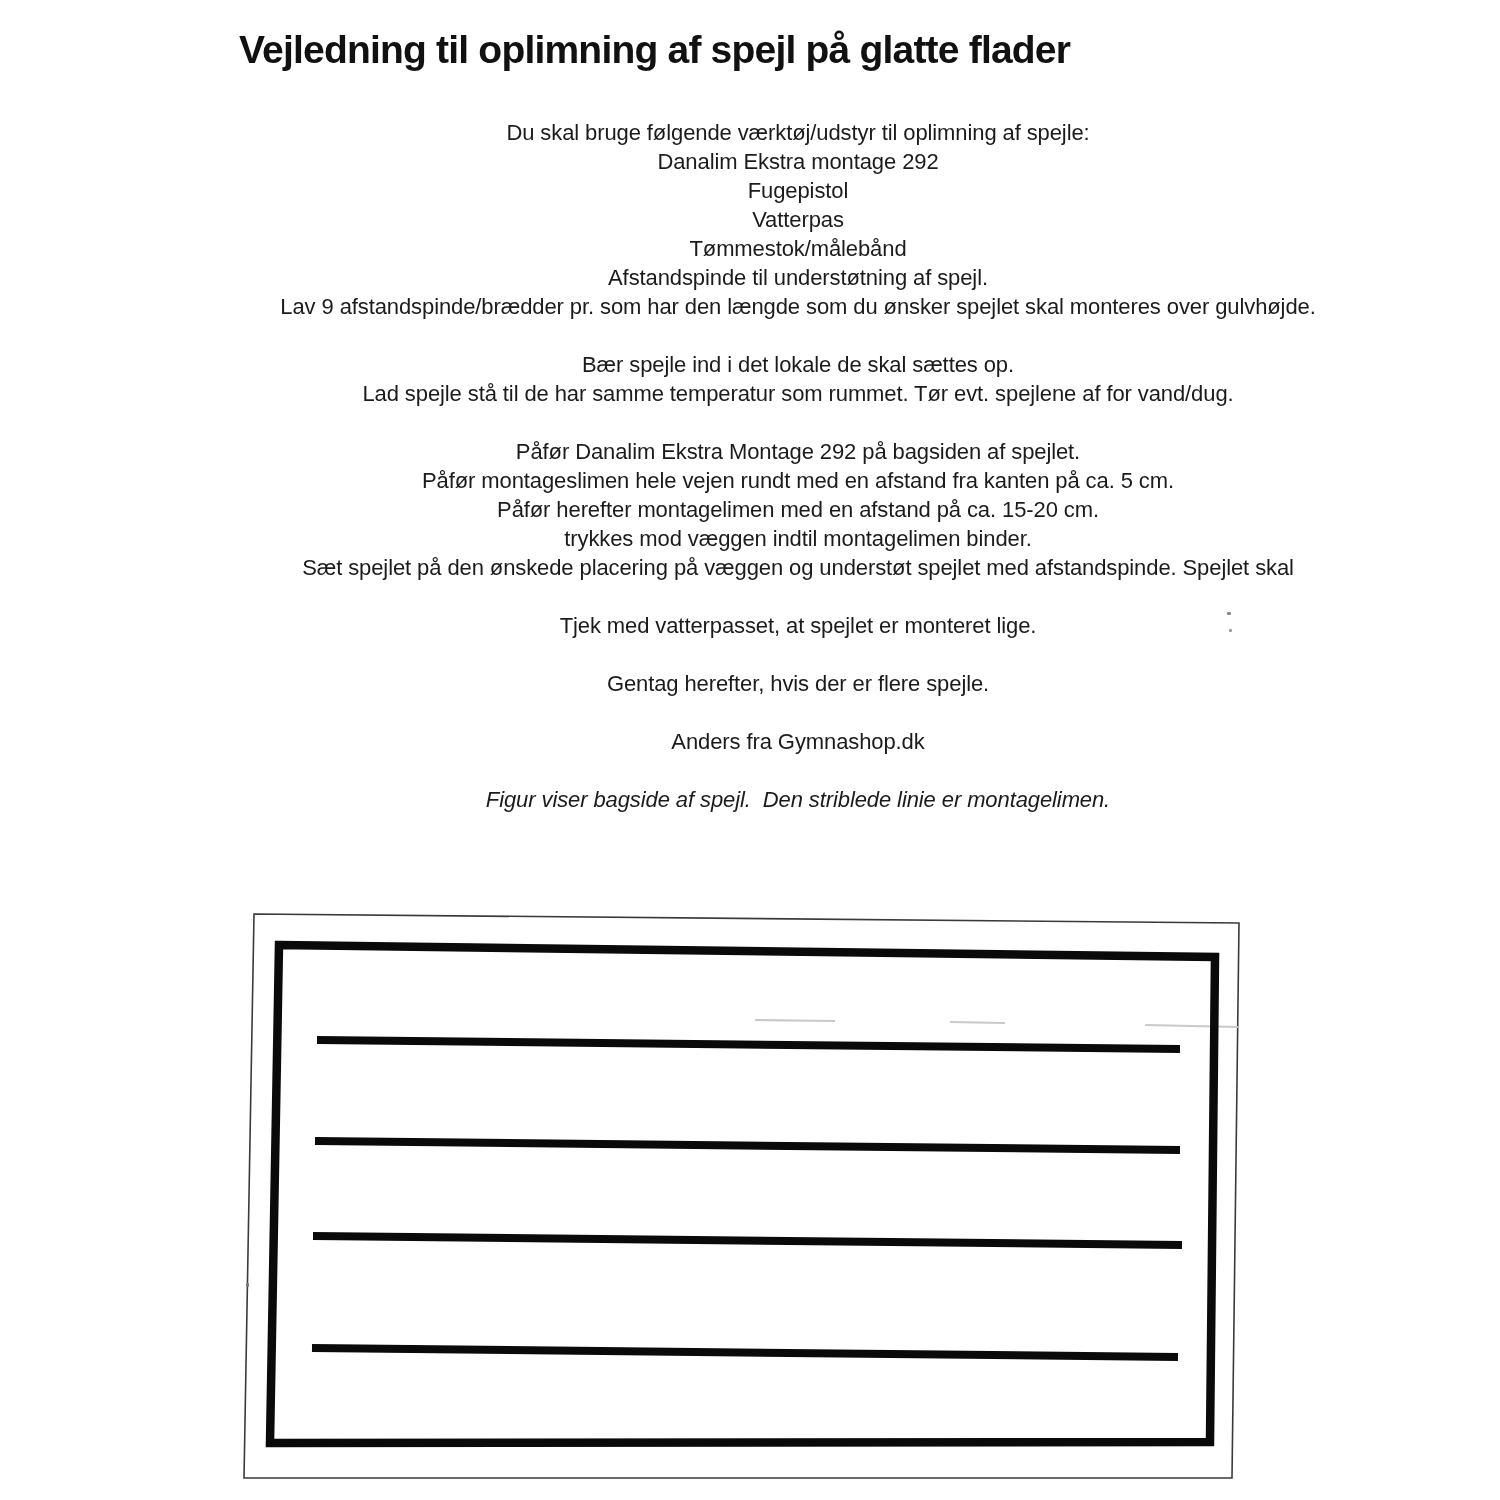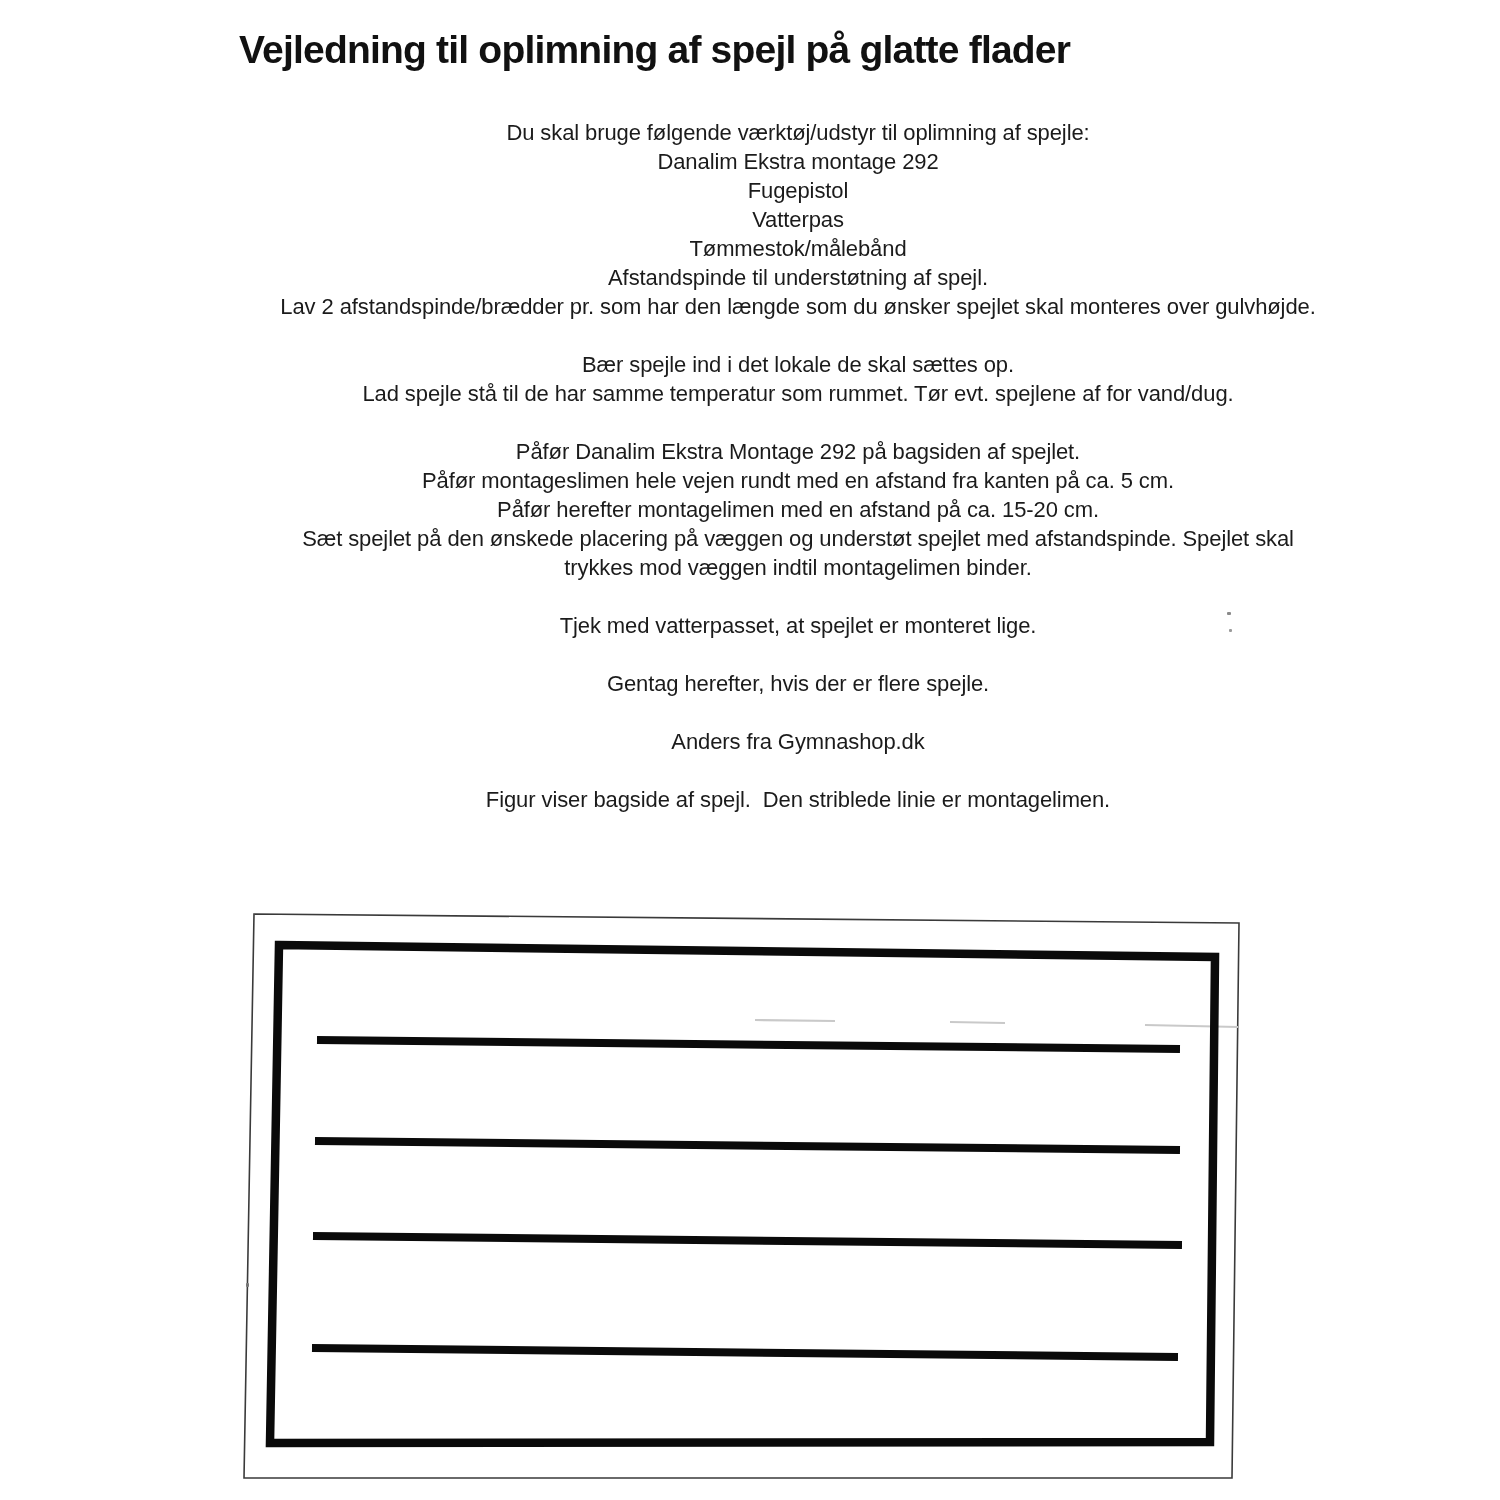--- a/index.html
+++ b/index.html
@@ -12,55 +12,55 @@
     font-size:39px;font-weight:bold;letter-spacing:-0.8px;color:#111;
     white-space:pre;
   }
   .bodytext{position:absolute;left:248px;top:118px;width:1100px;text-align:center;}
   .para{margin:0;}
   .para + .para{margin-top:29px;}
   .line{
     height:29px;line-height:29px;font-size:22px;letter-spacing:-0.1px;
     white-space:pre;color:#1b1b1b;
   }
-  .para.italic .line{margin-top:16px;}
+  .para.italic .line{font-style:italic;margin-top:16px;}
   .figure-wrap{position:absolute;left:235px;top:900px;width:1010px;height:592px;}
   .speck{position:absolute;background:#8a8a8a;border-radius:1px;}
   #speck1{left:1227px;top:612px;width:4px;height:3px;}
   #speck2{left:1229px;top:629px;width:3px;height:3px;background:#9a9a9a;}
   #speck3{left:246px;top:1283px;width:3px;height:4px;background:#777;}
 </style>
 </head>
 <body>
 
 <div class="title">Vejledning til oplimning af spejl på glatte flader</div>
 
 <div class="bodytext">
 
   <div class="para">
     <div class="line">Du skal bruge følgende værktøj/udstyr til oplimning af spejle:</div>
     <div class="line">Danalim Ekstra montage 292</div>
     <div class="line">Fugepistol</div>
     <div class="line">Vatterpas</div>
     <div class="line">Tømmestok/målebånd</div>
     <div class="line">Afstandspinde til understøtning af spejl.</div>
-    <div class="line">Lav 2 afstandspinde/brædder pr. som har den længde som du ønsker spejlet skal monteres over gulvhøjde.</div>
+    <div class="line">Lav 9 afstandspinde/brædder pr. som har den længde som du ønsker spejlet skal monteres over gulvhøjde.</div>
   </div>
 
   <div class="para">
     <div class="line">Bær spejle ind i det lokale de skal sættes op.</div>
     <div class="line">Lad spejle stå til de har samme temperatur som rummet. Tør evt. spejlene af for vand/dug.</div>
   </div>
 
   <div class="para">
     <div class="line">Påfør Danalim Ekstra Montage 292 på bagsiden af spejlet.</div>
     <div class="line">Påfør montageslimen hele vejen rundt med en afstand fra kanten på ca. 5 cm.</div>
     <div class="line">Påfør herefter montagelimen med en afstand på ca. 15-20 cm.</div>
+    <div class="line">trykkes mod væggen indtil montagelimen binder.</div>
     <div class="line">Sæt spejlet på den ønskede placering på væggen og understøt spejlet med afstandspinde. Spejlet skal</div>
-    <div class="line">trykkes mod væggen indtil montagelimen binder.</div>
   </div>
 
   <div class="para">
     <div class="line">Tjek med vatterpasset, at spejlet er monteret lige.</div>
   </div>
 
   <div class="para">
     <div class="line">Gentag herefter, hvis der er flere spejle.</div>
   </div>
 

